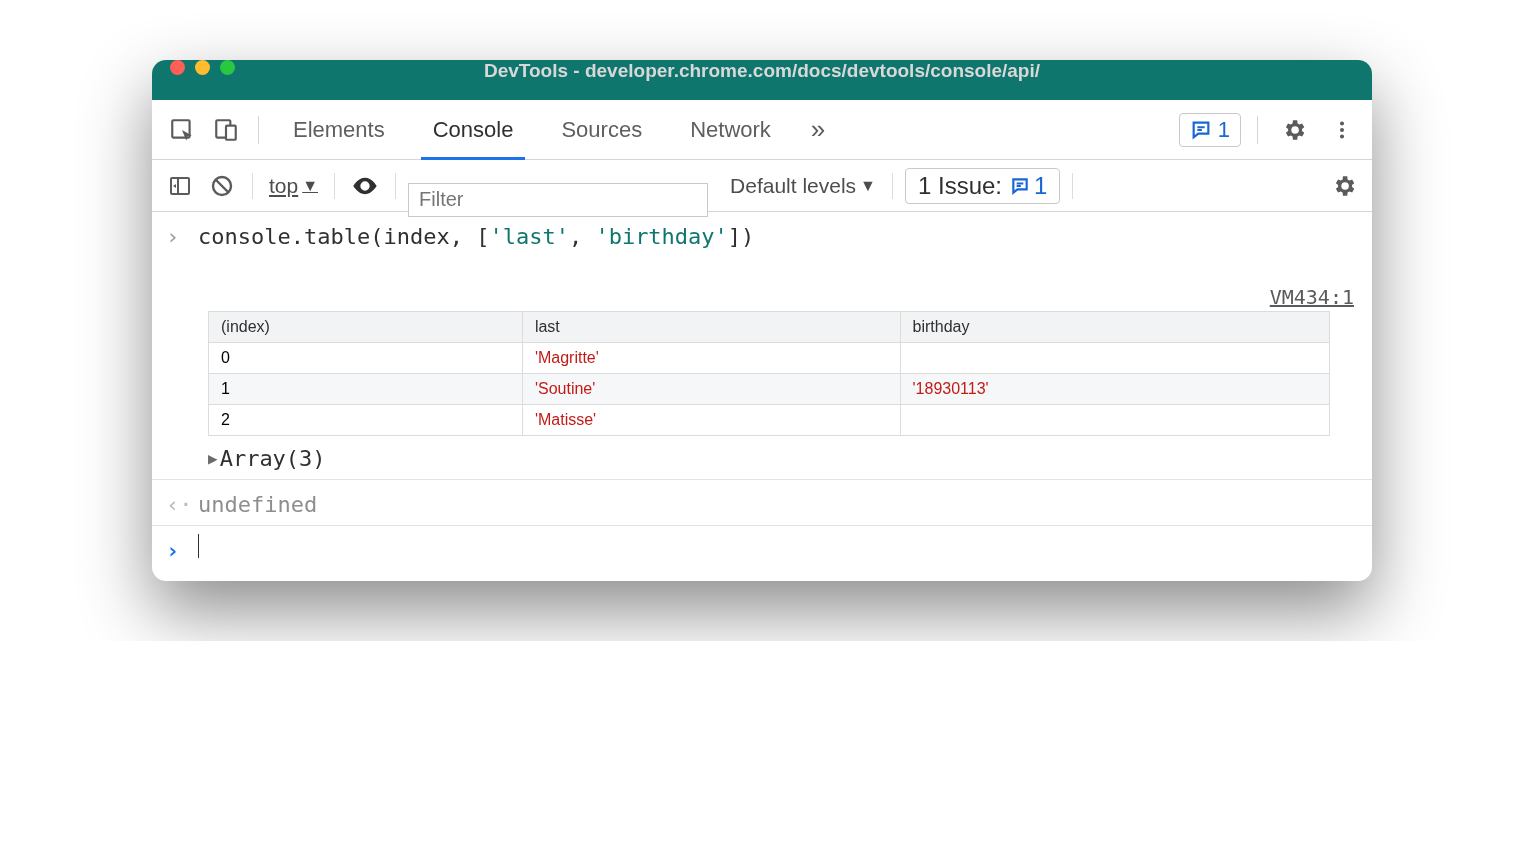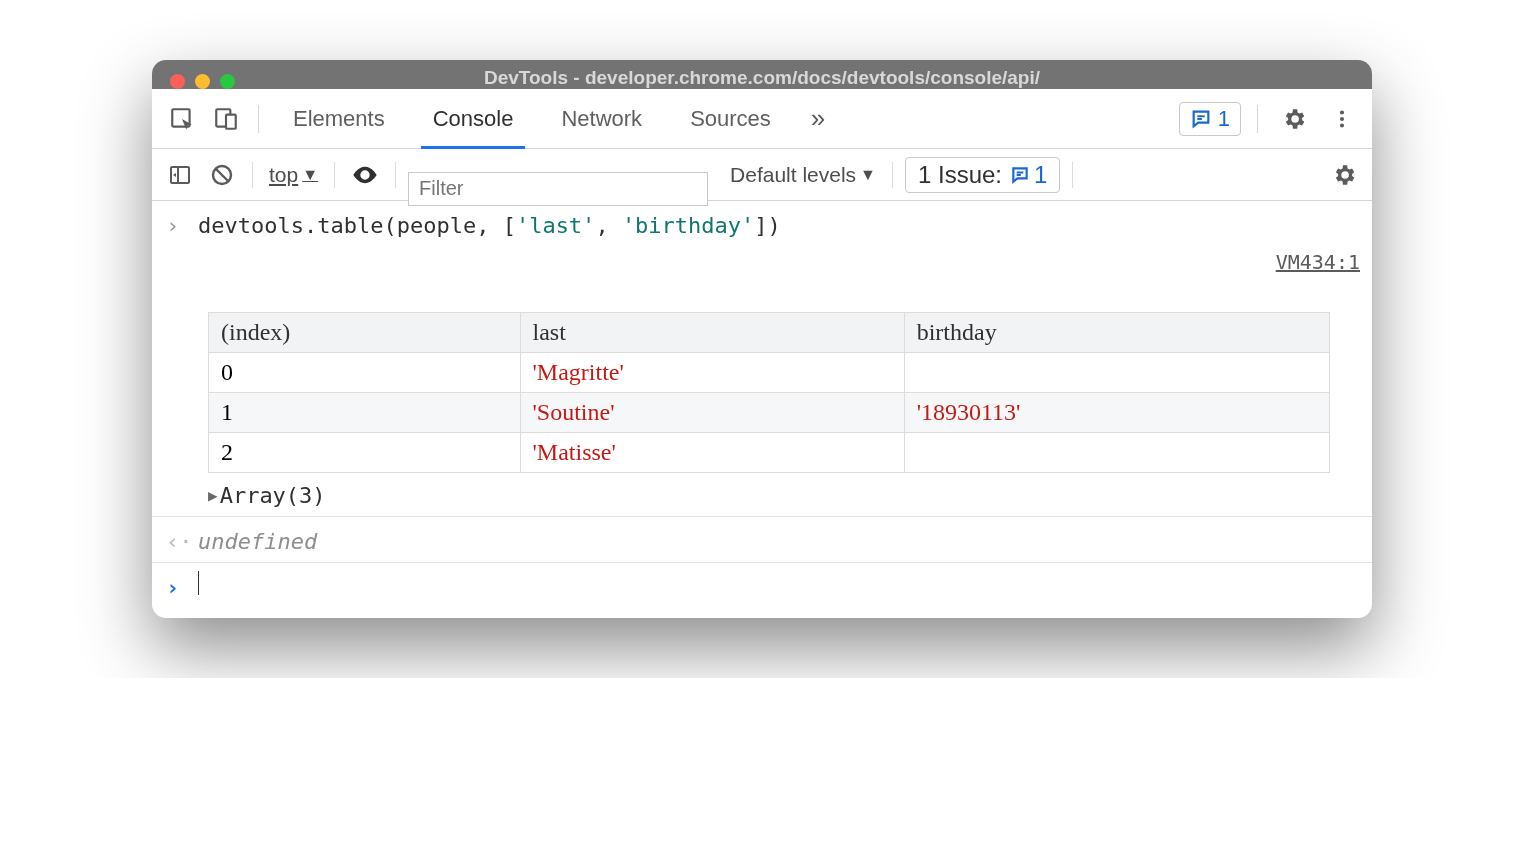--- a/index.html
+++ b/index.html
@@ -15,24 +15,24 @@
     .window {
       width: 1220px;
       border-radius: 14px;
       overflow: hidden;
       box-shadow: 0 30px 70px rgba(0,0,0,0.45);
       background: #fff;
     }
 
     
     .titlebar {
-      background: #737373;
-      height: 29px;
-      display: flex;
-      align-items: flex-end;
+      background: #0f766e;
+      height: 40px;
+      display: flex;
+      align-items: flex-start;
       padding: 0 18px;
       position: relative;
     }
     .traffic-lights { display: flex; gap: 10px; z-index: 2; }
     .dot { width: 15px; height: 15px; border-radius: 50%; }
     .dot.red { background: #ff5f57; }
     .dot.yellow { background: #febc2e; }
     .dot.green { background: #28c840; }
     .titlebar-title {
       position: absolute;
@@ -156,37 +156,37 @@
       align-items: flex-start;
       padding: 8px 14px 4px 14px;
       gap: 12px;
       line-height: 1.5;
     }
     .gutter-arrow { color: #9c9c9c; width: 20px; flex-shrink: 0; user-select: none; }
     .gutter-arrow.return { color: #bababa; }
     .gutter-arrow.prompt { color: #1a73e8; font-weight: 600; }
     .code-text { color: #303030; white-space: pre; }
     .code-text .str { color: #0f766e; }
-    .undef { color: #8e8e8e; font-style: italic; }
+    .undef { color: #8e8e8e; }
     .vm-source {
       text-align: right;
-      padding: 4px 12px 2px 0;
+      padding: 4px 18px 2px 0;
       color: #5b5b5b;
       font-size: 20px;
       text-decoration: underline;
+      margin-top: 24px;
     }
 
     
     .table-wrap { padding: 0 0 6px 56px; }
     .out-table {
       width: calc(100% - 42px);
       border-collapse: collapse;
-      font-family: Liberation Serif, serif;
-      font-size: 24px;
-      margin-top: 36px;
+      font-family: Liberation Sans, sans-serif;
+      font-size: 16px;
     }
     .out-table th, .out-table td {
       border: 1px solid #dcdcdc;
       padding: 6px 12px;
       text-align: left;
       font-weight: 400;
     }
     .out-table thead th {
       background: #f1f3f4;
       color: #303030;
@@ -238,22 +238,22 @@
     </div>
     <div class="icon-btn">
       <svg width="26" height="26" viewBox="0 0 24 24" fill="none" stroke="#5b5b5b" stroke-width="2">
         <rect x="3" y="3" width="13" height="16" rx="1"></rect>
         <rect x="12" y="8" width="9" height="13" rx="1" fill="#fff"></rect>
       </svg>
     </div>
     <div class="vdivider"></div>
     <div class="tab">Elements</div>
     <div class="tab active">Console</div>
+    <div class="tab">Sources</div>
     <div class="tab">Network</div>
-    <div class="tab">Sources</div>
     <div class="overflow-chevron">»</div>
 
     <div class="tabs-right">
       <div class="chat-badge">
         <svg width="22" height="22" viewBox="0 0 24 24" fill="none" stroke="#1967d2" stroke-width="2.4">
           <path d="M4 4h16v12H9l-5 4V4z"></path>
             <path d="M8 9h8M8 12h5"></path>
         </svg>
         <span>1</span>
       </div>
@@ -319,21 +319,21 @@
     <div class="icon-btn" style="margin-left:auto;">
       <svg width="26" height="26" viewBox="0 0 24 24" fill="#5b5b5b">
           <path d="M19.4 13a7.5 7.5 0 000-2l2.1-1.6-2-3.5-2.5 1a7.6 7.6 0 00-1.7-1L15 3h-4l-.3 2.9a7.6 7.6 0 00-1.7 1l-2.5-1-2 3.5L6.6 11a7.5 7.5 0 000 2l-2.1 1.6 2 3.5 2.5-1a7.6 7.6 0 001.7 1L11 21h4l.3-2.9a7.6 7.6 0 001.7-1l2.5 1 2-3.5zM13 15.5A3.5 3.5 0 1116.5 12 3.5 3.5 0 0113 15.5z"></path>
         </svg>
     </div>
   </div>
 
   <div class="console-body">
     <div class="console-line">
       <span class="gutter-arrow">›</span>
-      <span class="code-text"><span>devtools.table(people, [</span><span class="str">'last'</span><span>, </span><span class="str">'birthday'</span><span>])</span></span>
+      <span class="code-text"><span>console.table(index, [</span><span class="str">'last'</span><span>, </span><span class="str">'birthday'</span><span>])</span></span>
     </div>
 
     <div class="vm-source">VM434:1</div>
 
     <div class="table-wrap">
       <table class="out-table">
         <thead>
           <tr>
             <th>(index)</th>
             <th>last</th>

